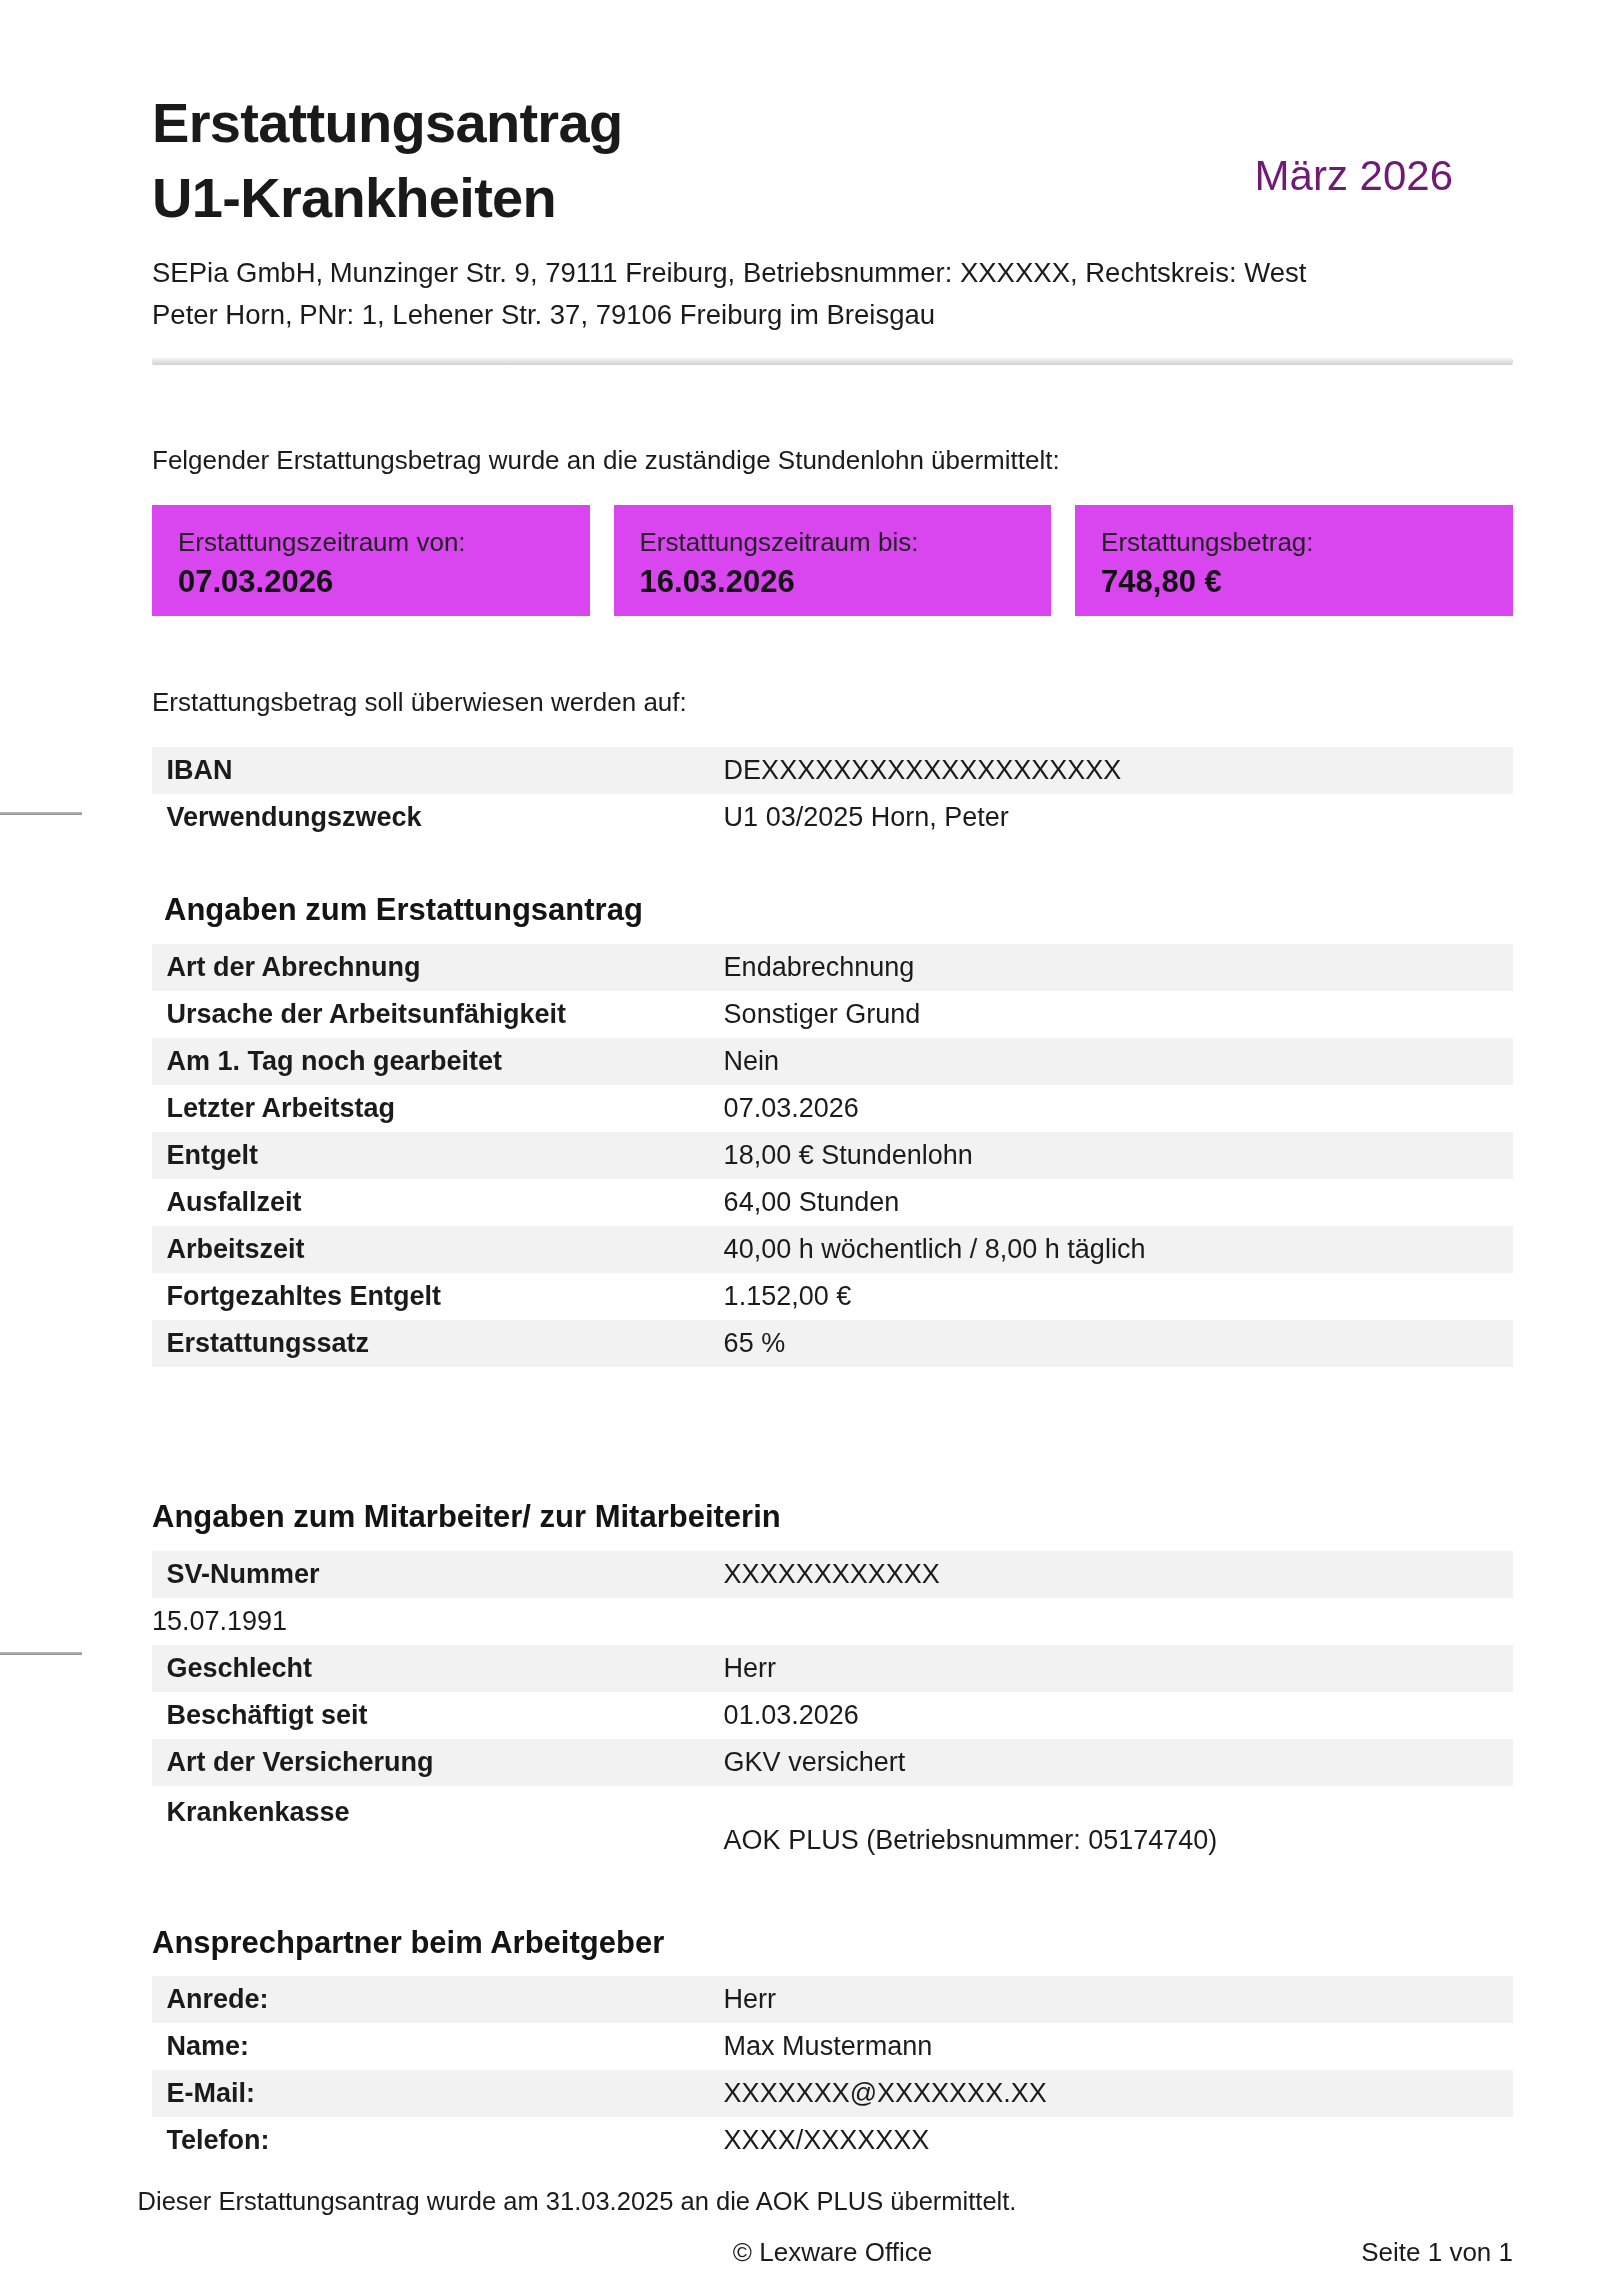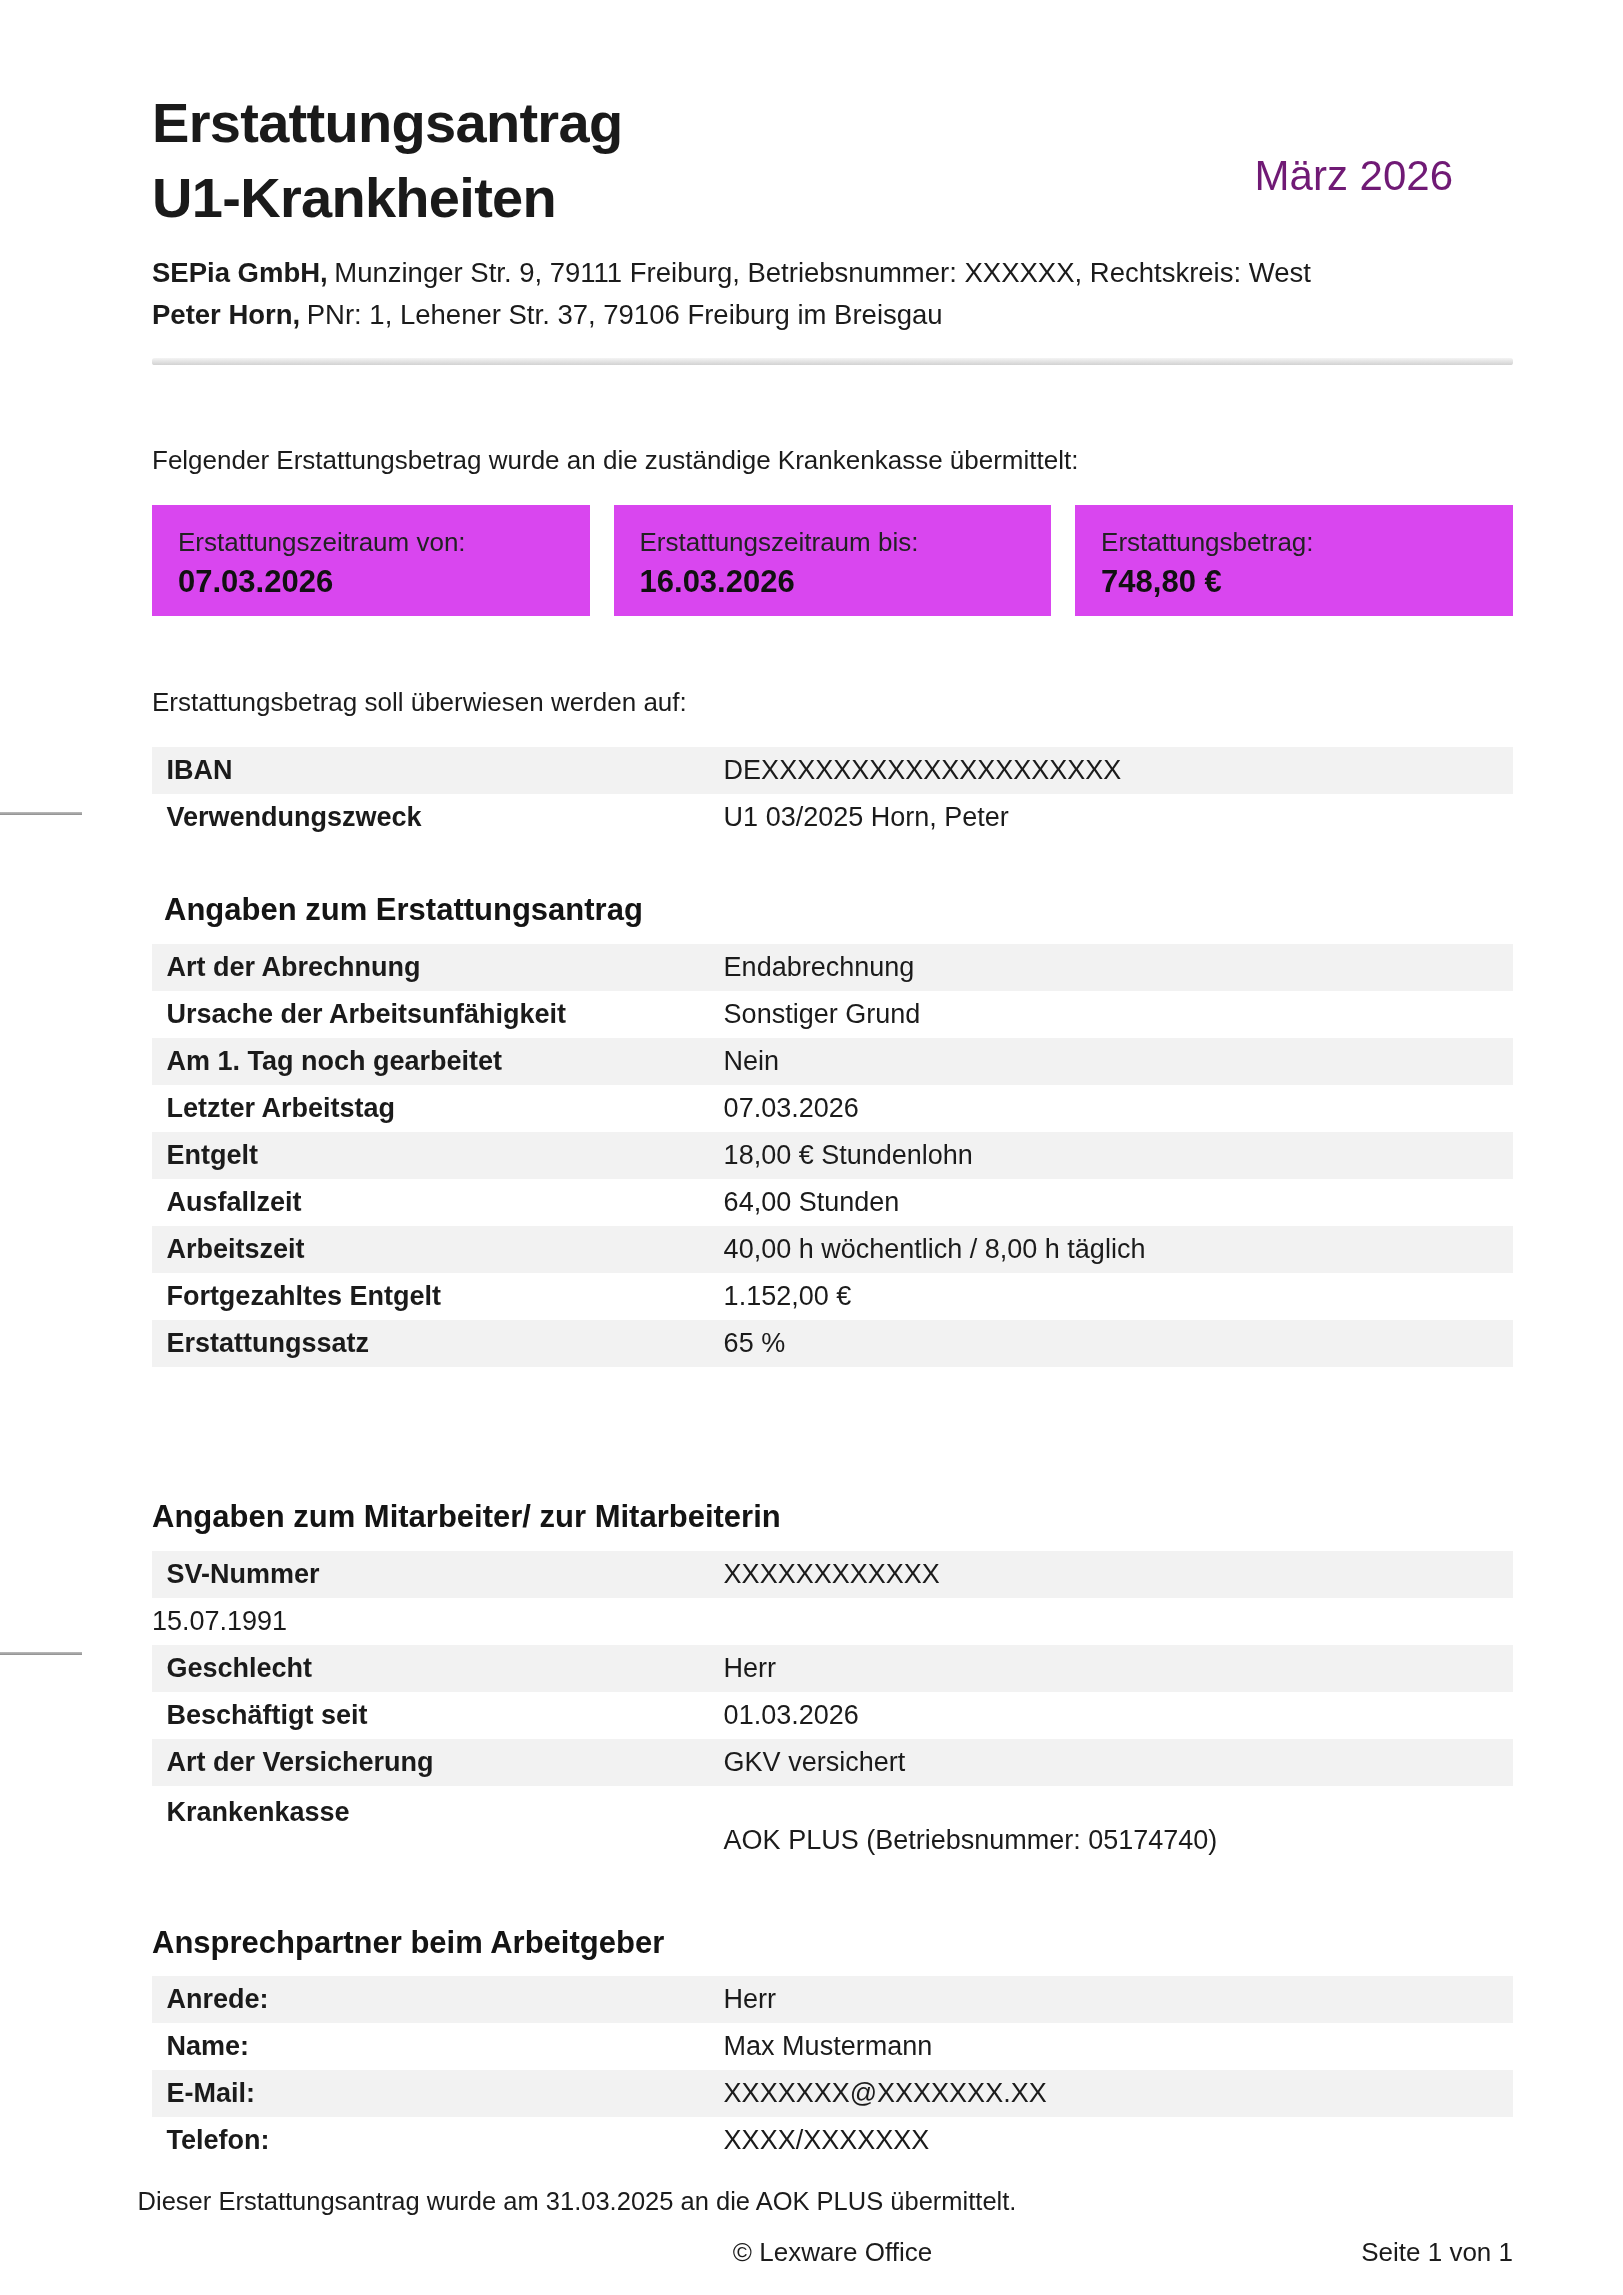--- a/index.html
+++ b/index.html
@@ -4,21 +4,21 @@
 <style>
   html,body{margin:0;padding:0;background:#ffffff;}
   body{font-family:"Liberation Sans","DejaVu Sans",sans-serif;color:#1b1b1b;}
   .page{position:relative;width:1623px;height:2295px;background:#fff;overflow:hidden;}
   .content{position:absolute;left:152px;right:110px;top:0;}
 
   
   .title{margin-top:85px;font-size:56px;font-weight:bold;line-height:75px;letter-spacing:-0.7px;color:#1a1a1a;}
   .doc-date{position:absolute;top:152px;right:60px;font-size:42px;color:#701a75;}
   .addr{margin-top:17px;font-size:27.5px;line-height:42px;}
-  .addr .b{font-weight:bold;margin-right:6.5px;}
+  .addr .b{font-weight:normal;margin-right:6.5px;}
 
   .divider{margin-top:22px;height:6.5px;background:linear-gradient(#f4f4f4,#d2d2d2);border-radius:2.6px;}
 
   .intro{margin-top:77px;font-size:26px;line-height:37px;}
   .intro2{margin-top:68px;font-size:26px;line-height:37px;}
 
   
   .boxes{margin-top:15.7px;display:grid;grid-template-columns:1fr 1fr 1fr;gap:23.6px;}
   .box{background:#d946ef;padding:22px 26px 17px 26px;box-sizing:border-box;}
   .box-label{font-size:26px;line-height:30px;color:#222;}
@@ -68,21 +68,21 @@
       <div>U1-Krankheiten</div>
     </div>
 
     <div class="addr">
       <div><span class="b">SEPia GmbH,</span><span>Munzinger Str. 9, 79111 Freiburg, Betriebsnummer: XXXXXX, Rechtskreis: West</span></div>
       <div><span class="b">Peter Horn,</span><span>PNr: 1, Lehener Str. 37, 79106 Freiburg im Breisgau</span></div>
     </div>
 
     <div class="divider"></div>
 
-    <p class="intro">Felgender Erstattungsbetrag wurde an die zuständige Krankenkasse übermittelt:</p>
+    <p class="intro">Felgender Erstattungsbetrag wurde an die zuständige Stundenlohn übermittelt:</p>
 
     <div class="boxes">
       <div class="box">
         <div class="box-label">Erstattungszeitraum von:</div>
         <div class="box-value">07.03.2026</div>
       </div>
       <div class="box">
         <div class="box-label">Erstattungszeitraum bis:</div>
         <div class="box-value">16.03.2026</div>
       </div>

